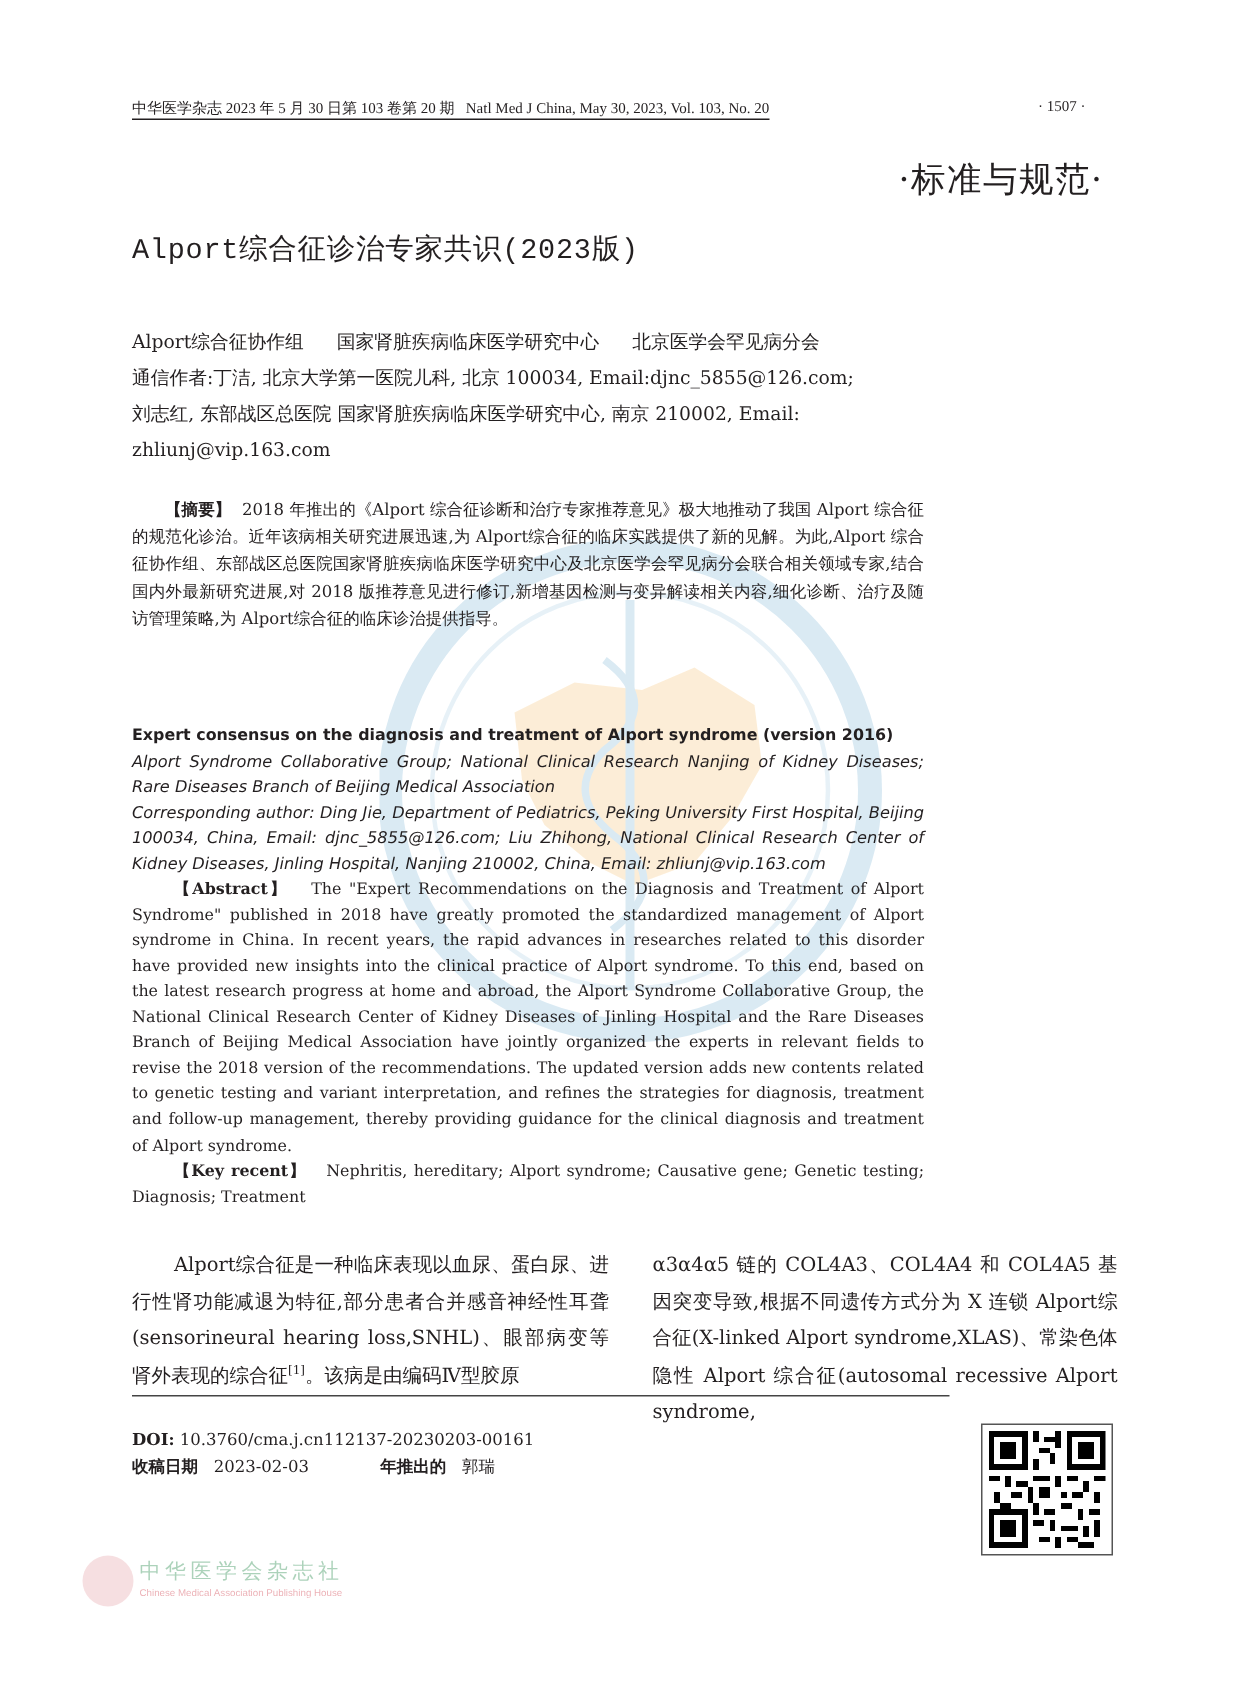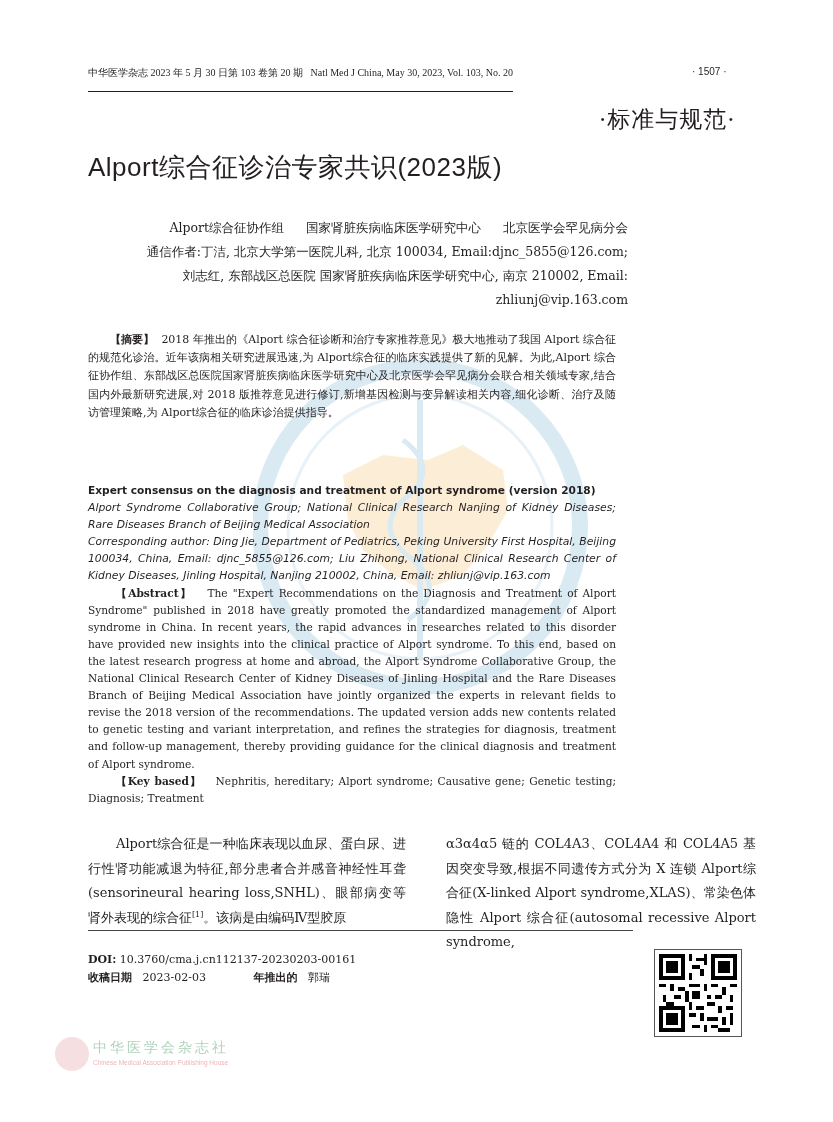--- a/index.html
+++ b/index.html
@@ -7,31 +7,31 @@
     width: 833px; height: 1122px; position: relative; overflow: hidden;
     font-family: "DejaVu Serif", "Liberation Serif", serif; color: #231f20;
   }
   .abs { position: absolute; }
 
   
   .running-header {
     left: 88px; top: 66px; font-size: 10px; line-height: 13px; color: #231f20;
     font-family: "Liberation Serif", serif; white-space: nowrap;
   }
-  .running-header .rh-underline { border-bottom: 1px solid #231f20; padding-bottom: 13px; }
-  .page-no { left: 692px; top: 66px; font-size: 10px; font-family: Liberation Sans, sans-serif; }
+  .running-header .rh-underline { border-bottom: 1px solid #231f20; padding-bottom: 1px; }
+  .page-no { left: 692px; top: 66px; font-size: 10px; font-family: Liberation Serif, serif; }
   .section-tag { left: 599px; top: 104px; font-size: 23px; letter-spacing: 1px; }
 
   .title {
-    left: 88px; top: 150px; font-size: 26px; line-height: 34px; letter-spacing: 0.5px;
-    font-family: Liberation Sans, sans-serif;
+    left: 88px; top: 150px; font-size: 19px; line-height: 34px; letter-spacing: 0.5px;
+    font-family: Liberation Mono, monospace;
   }
 
   .authors { left: 88px; top: 216px; width: 540px; font-size: 12.5px; line-height: 24px; }
-  .authors div { white-space: nowrap; text-align: right; }
+  .authors div { white-space: nowrap; }
   .authors .spc { display: inline-block; width: 18px; }
 
   .abstract-cn {
     left: 88px; top: 331px; width: 528px; font-size: 11px; line-height: 18.2px;
     text-align: justify;
   }
   .abstract-cn p { margin: 0; text-indent: 22px; }
   .label-bold { font-weight: bold; }
 
   .en-block {
@@ -43,21 +43,21 @@
   .italic { font-style: italic; }
   .en-abstract {
     font-family: "DejaVu Serif", serif; font-size: 10.6px; line-height: 17.1px;
   }
   .en-abstract p { margin: 0; text-indent: 28px; text-align: justify; }
 
   .body-col { top: 832px; width: 318px; font-size: 13px; line-height: 24.5px; text-align: justify; }
   .body-col p { margin: 0; }
   .col-left { left: 88px; }
   .col-left p { text-indent: 28px; }
-  .col-right { left: 446px; width: 310px; }
+  .col-right { left: 435px; width: 310px; }
   sup { font-size: 8px; vertical-align: super; line-height: 0; }
 
   .footer-rule { left: 88px; top: 930px; width: 545px; height: 0; border-top: 1.5px solid #444; }
 
   .footer-meta { left: 88px; top: 951px; width: 545px; font-size: 11px; line-height: 18px; text-align: justify; }
   .footer-meta .row { white-space: nowrap; }
   .footer-meta .gap { display: inline-block; width: 44px; }
 
   .qr {
     left: 654px; top: 949px; width: 88px; height: 88px; border: 1px solid #555; background: #fff;
@@ -113,30 +113,30 @@
 </div>
 
 <div class="abs abstract-cn">
   <p>
     <span class="label-bold">【摘要】</span>&nbsp;
     <span>2018 年推出的《Alport 综合征诊断和治疗专家推荐意见》极大地推动了我国 Alport 综合征的规范化诊治。近年该病相关研究进展迅速,为 Alport综合征的临床实践提供了新的见解。为此,Alport 综合征协作组、东部战区总医院国家肾脏疾病临床医学研究中心及北京医学会罕见病分会联合相关领域专家,结合国内外最新研究进展,对 2018 版推荐意见进行修订,新增基因检测与变异解读相关内容,细化诊断、治疗及随访管理策略,为 Alport综合征的临床诊治提供指导。</span>
   </p>
 </div>
 
 <div class="abs en-block">
-  <p class="en-title">Expert consensus on the diagnosis and treatment of Alport syndrome (version 2018)</p>
+  <p class="en-title">Expert consensus on the diagnosis and treatment of Alport syndrome (version 2016)</p>
   <p class="italic">Alport Syndrome Collaborative Group; National Clinical Research Nanjing of Kidney Diseases; Rare Diseases Branch of Beijing Medical Association</p>
   <p class="italic">Corresponding author: Ding Jie, Department of Pediatrics, Peking University First Hospital, Beijing 100034, China, Email: djnc_5855@126.com; Liu Zhihong, National Clinical Research Center of Kidney Diseases, Jinling Hospital, Nanjing 210002, China, Email: zhliunj@vip.163.com</p>
   <div class="en-abstract">
     <p>
       <span class="label-bold">【Abstract】</span>&nbsp;&nbsp;
       <span>The "Expert Recommendations on the Diagnosis and Treatment of Alport Syndrome" published in 2018 have greatly promoted the standardized management of Alport syndrome in China. In recent years, the rapid advances in researches related to this disorder have provided new insights into the clinical practice of Alport syndrome. To this end, based on the latest research progress at home and abroad, the Alport Syndrome Collaborative Group, the National Clinical Research Center of Kidney Diseases of Jinling Hospital and the Rare Diseases Branch of Beijing Medical Association have jointly organized the experts in relevant fields to revise the 2018 version of the recommendations. The updated version adds new contents related to genetic testing and variant interpretation, and refines the strategies for diagnosis, treatment and follow-up management, thereby providing guidance for the clinical diagnosis and treatment of Alport syndrome.</span>
     </p>
     <p>
-      <span class="label-bold">【Key based】</span>&nbsp;&nbsp;
+      <span class="label-bold">【Key recent】</span>&nbsp;&nbsp;
       <span>Nephritis, hereditary;   Alport syndrome;   Causative gene;   Genetic testing;  Diagnosis;  Treatment</span>
     </p>
   </div>
 </div>
 
 <div class="abs body-col col-left">
   <p>
     <span>Alport综合征是一种临床表现以血尿、蛋白尿、进行性肾功能减退为特征,部分患者合并感音神经性耳聋(sensorineural hearing loss,SNHL)、眼部病变等肾外表现的综合征</span><sup>[1]</sup><span>。该病是由编码Ⅳ型胶原</span>
   </p>
 </div>

